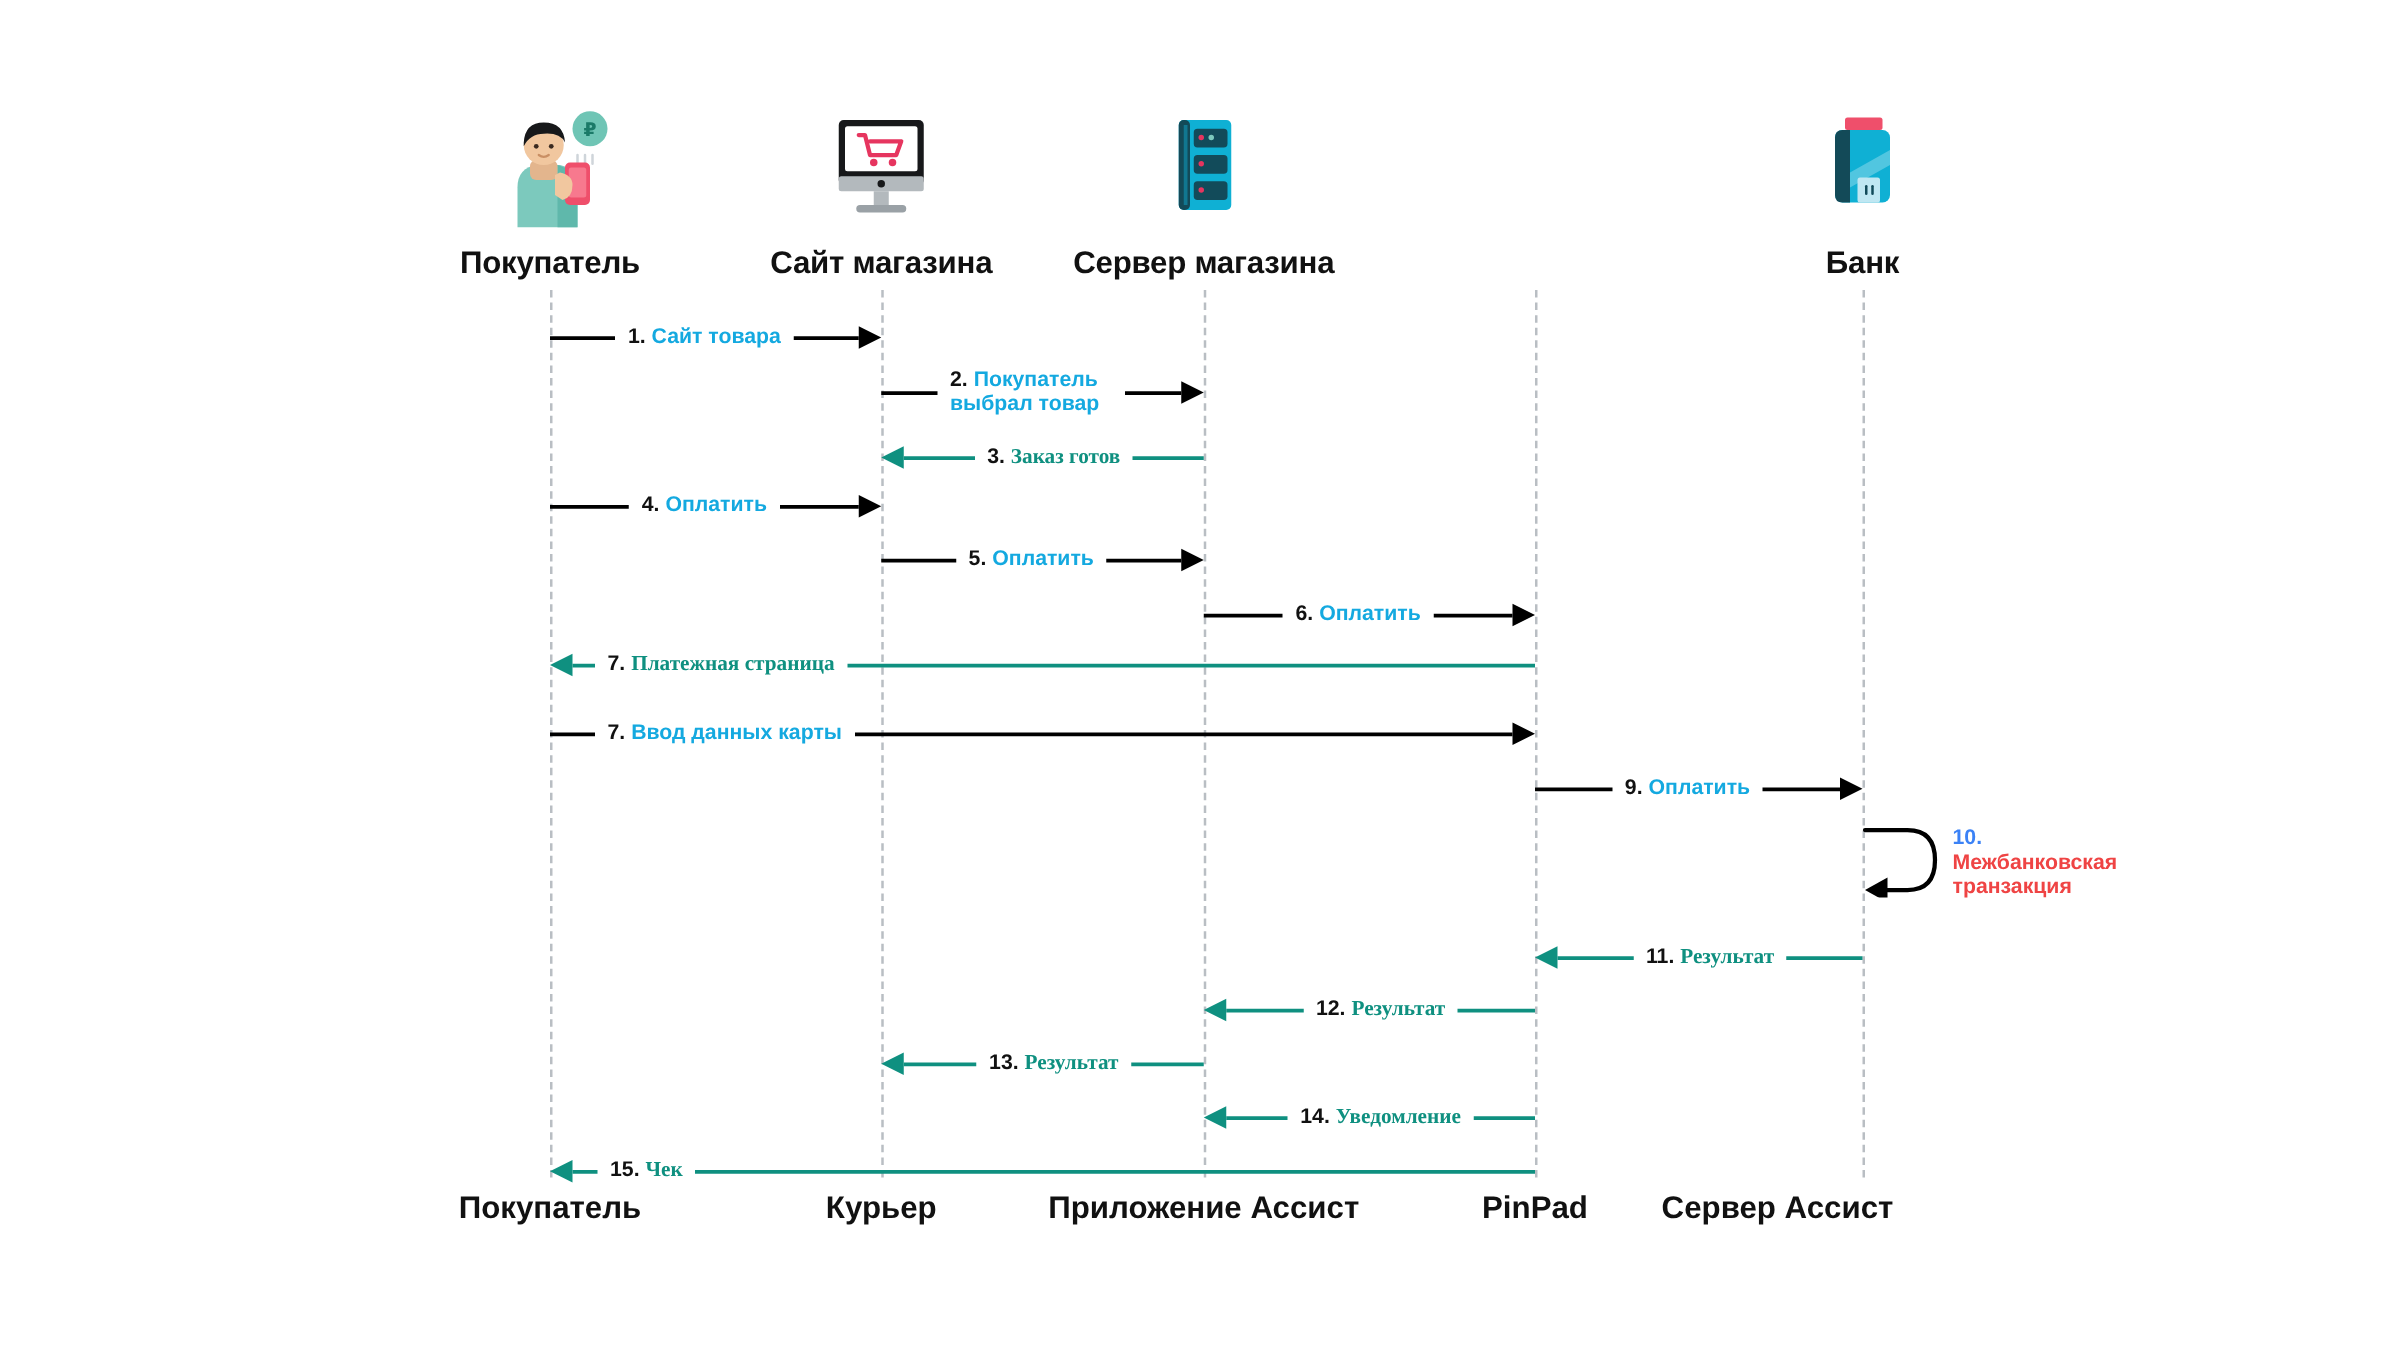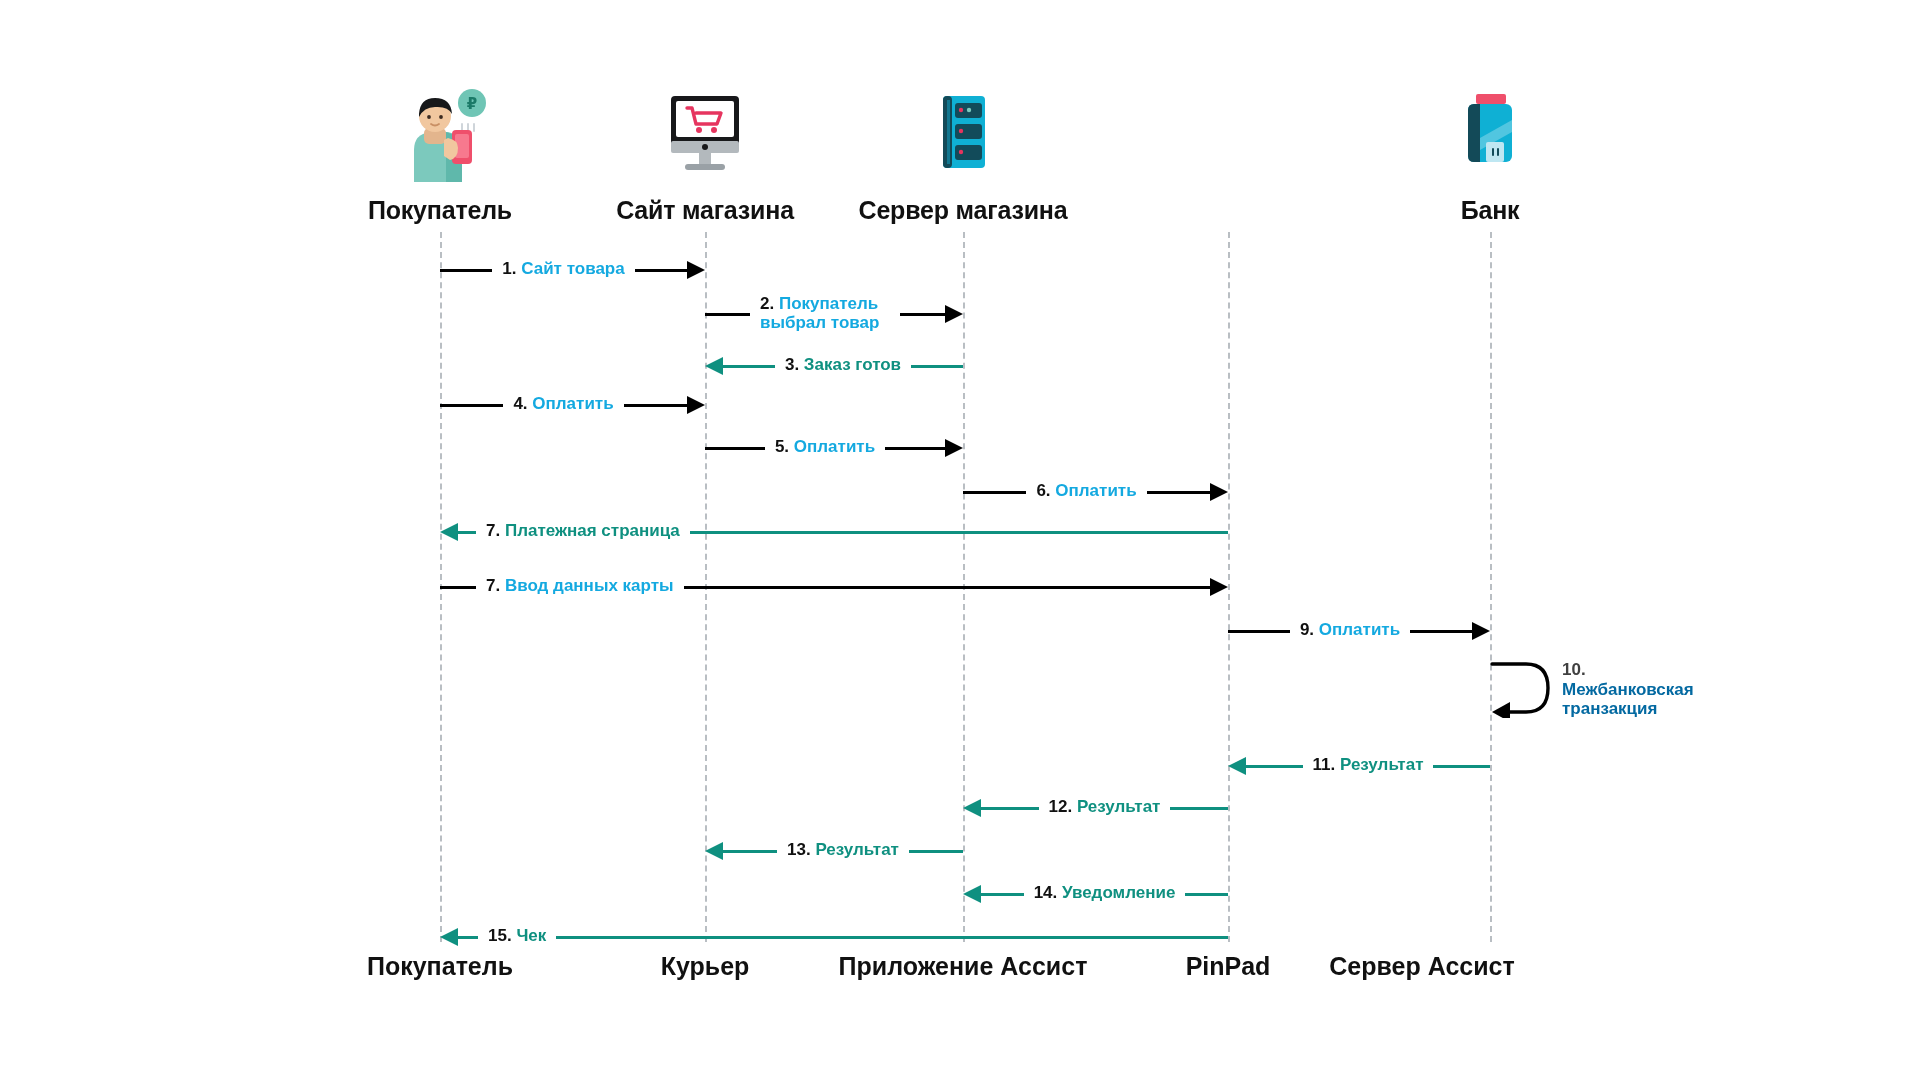--- a/index.html
+++ b/index.html
@@ -85,20 +85,21 @@
     transform: translateY(-1px);
   }
   .msg .label .num {
     color: #111111;
   }
   .msg .label .txt {
     color: #14a9e0;
   }
   .msg.ret .label .txt {
     color: #0f9080;
+    font-family: Liberation Serif, serif;
   }
   .msg .label.two-line {
     white-space: normal;
     text-align: left;
     width: 130px;
   }
 
   
   .head {
     flex: 0 0 auto;
@@ -120,22 +121,22 @@
   }
   .selfloop .loop-label {
     position: absolute;
     left: 72px;
     top: 2px;
     width: 160px;
     font-size: 17px;
     font-weight: 700;
     line-height: 1.15;
   }
-  .selfloop .loop-label .num { color: #404040; }
-  .selfloop .loop-label .txt { color: #0369a1; }
+  .selfloop .loop-label .num { color: #3b82f6; }
+  .selfloop .loop-label .txt { color: #ef4444; }
 </style>
 </head>
 <body>
 
 <div id="diagram-root">
 
   <div class="actor-col" style="left:440px">
     <div class="actor-icon">
       <svg width="104" height="96" viewBox="0 0 104 96" xmlns="http://www.w3.org/2000/svg">
         <circle cx="84" cy="17" r="14" fill="#6fc5b5"></circle>

